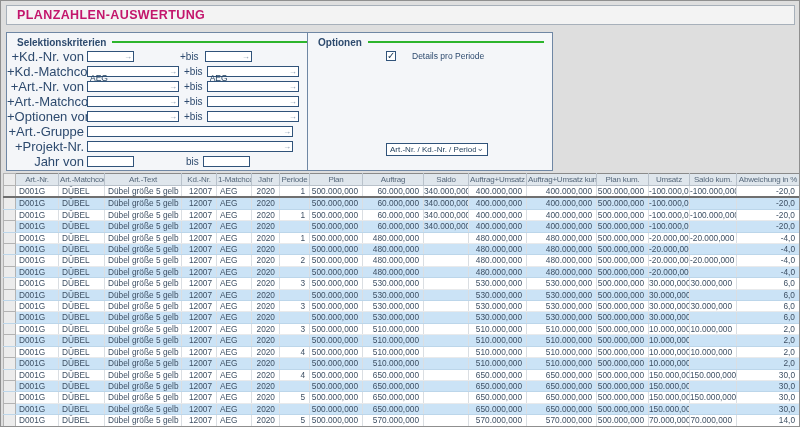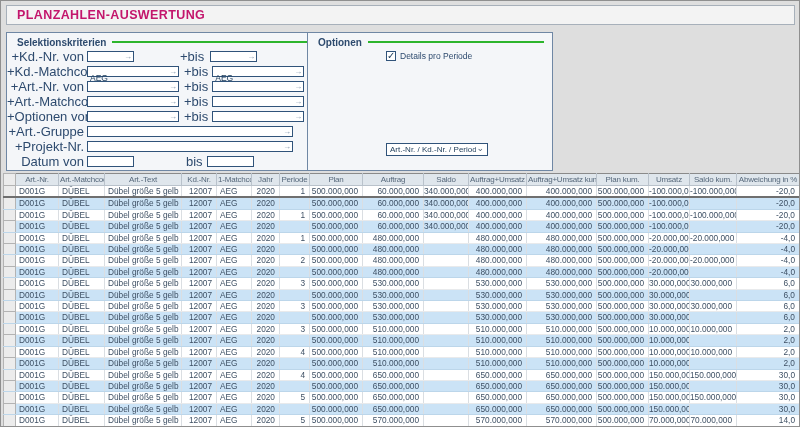--- a/index.html
+++ b/index.html
@@ -25,27 +25,27 @@
   .form-rows { margin-top:2px; }
   .form-row { display:flex; align-items:center; height:15px; }
   .form-label { width:80px; text-align:right; color:#2d4a6e; font-size:13px; padding-right:3px; white-space:nowrap; }
   .field { position:relative; height:11px; border:1px solid #30537a; background:#fff; }
   .field input { width:100%; height:100%; border:none; outline:none; background:transparent;
     font-family:inherit; font-size:8.5px; color:#24425f; padding:0 9px 0 2px; }
   .field .arrow { position:absolute; right:1px; top:0; line-height:9px; font-size:8px; color:#7e93ab; pointer-events:none; }
   .field.small { width:47px; }
   .field.wide  { width:92px; }
   .field.full  { width:206px; }
-  .bis-label { color:#2d4a6e; font-size:13px; white-space:nowrap; }
+  .bis-label { color:#2d4a6e; font-size:10px; white-space:nowrap; }
   .row-wide .bis-label  { margin:0 4px 0 5px; }
   .row-small .bis-label { margin:0 6px 0 46px; }
   .row-date  .bis-label { margin:0 4px 0 52px; }
 
   
-  .checkbox-row { position:absolute; left:78px; top:18px; display:flex; align-items:center; gap:4px; }
+  .checkbox-row { position:absolute; left:78px; top:18px; display:flex; align-items:center; gap:16px; }
   .checkbox { width:10px; height:10px; border:1px solid #30537a; background:#fff; position:relative; }
   .checkbox.checked::after { content:"✓"; position:absolute; left:0px; top:-2px; font-size:10px; color:#24425f; }
   .checkbox-label { font-size:8.5px; color:#2d4a6e; }
   .group-head { position:absolute; left:0; top:93px; width:100%; }
   .select { position:absolute; left:78px; top:110px; width:102px; height:13px; border:1px solid #30537a;
     background:#fff; display:flex; align-items:center; justify-content:space-between; padding:0 3px; }
   .select .sel-text { font-size:8px; color:#24425f; white-space:nowrap; overflow:hidden; }
   .select .chevron::after { content:"⌄"; font-size:9px; color:#51667c; line-height:6px; display:block; margin-top:-4px; }
 
   
@@ -118,21 +118,21 @@
         <span class="form-label">+Art.-Gruppe</span>
         <span class="field full"><input value="" style=""><span class="arrow">→</span></span>
       </div>
 
       <div class="form-row row-full">
         <span class="form-label">+Projekt-Nr.</span>
         <span class="field full"><input value="" style=""><span class="arrow">→</span></span>
       </div>
 
       <div class="form-row row-date">
-        <span class="form-label">Datum von</span>
+        <span class="form-label">Jahr von</span>
         <span class="field small"><input value="" style=""></span>
         <span class="bis-label">bis</span>
         <span class="field small"><input value="" style=""></span>
       </div>
 
     </div>
   </div>
 
   <div class="panel opt-panel">
     <div class="section-head">

